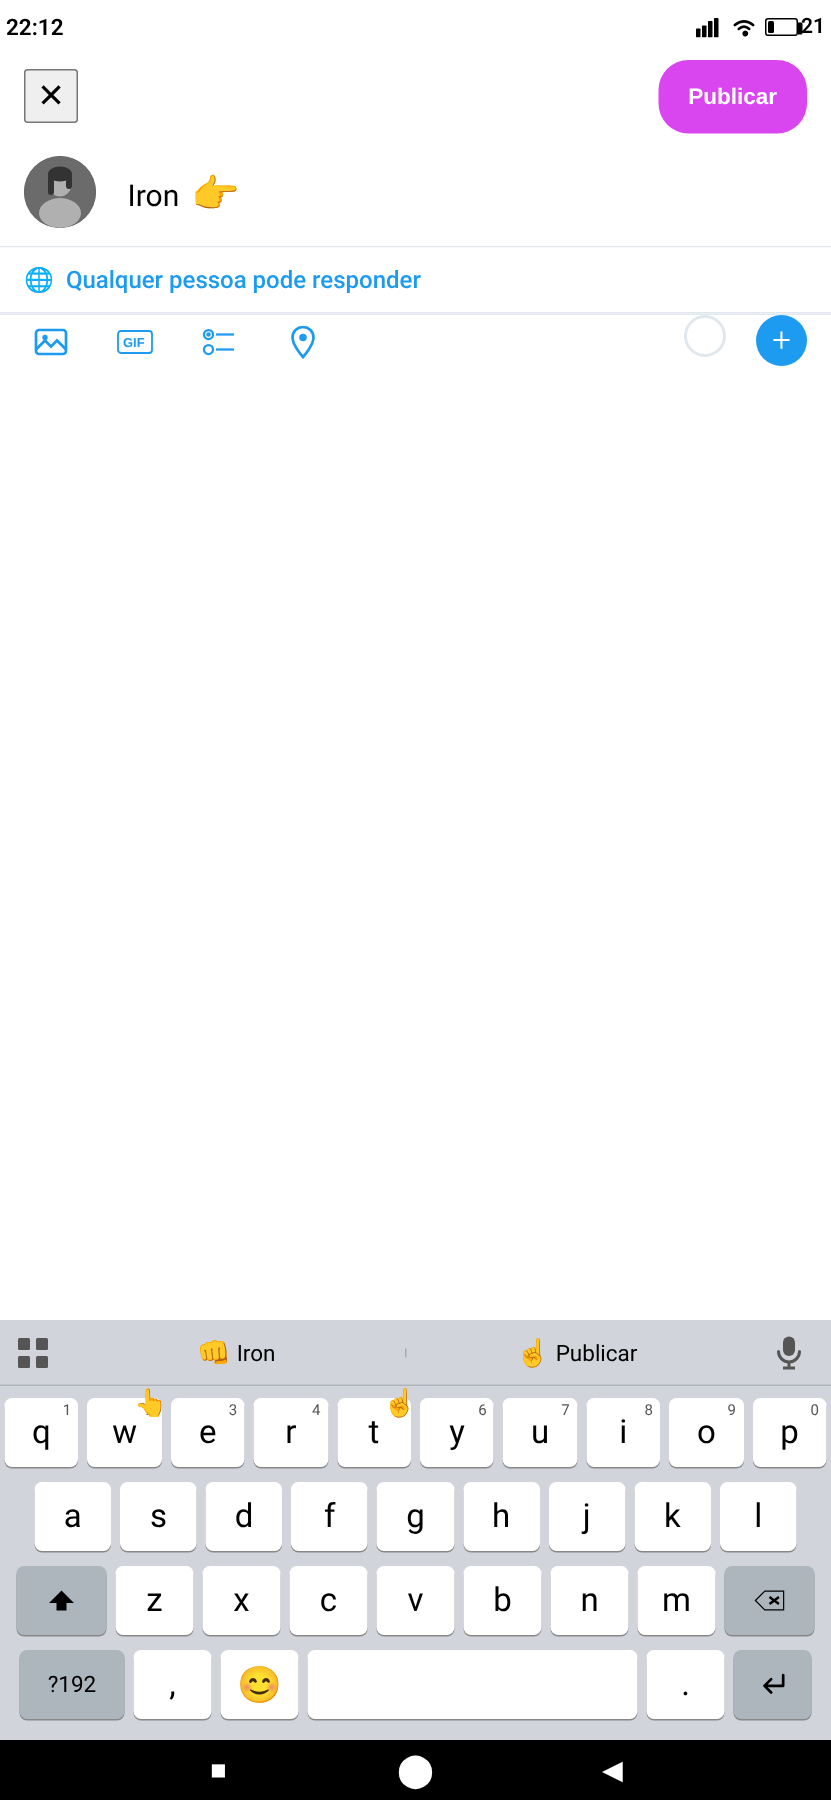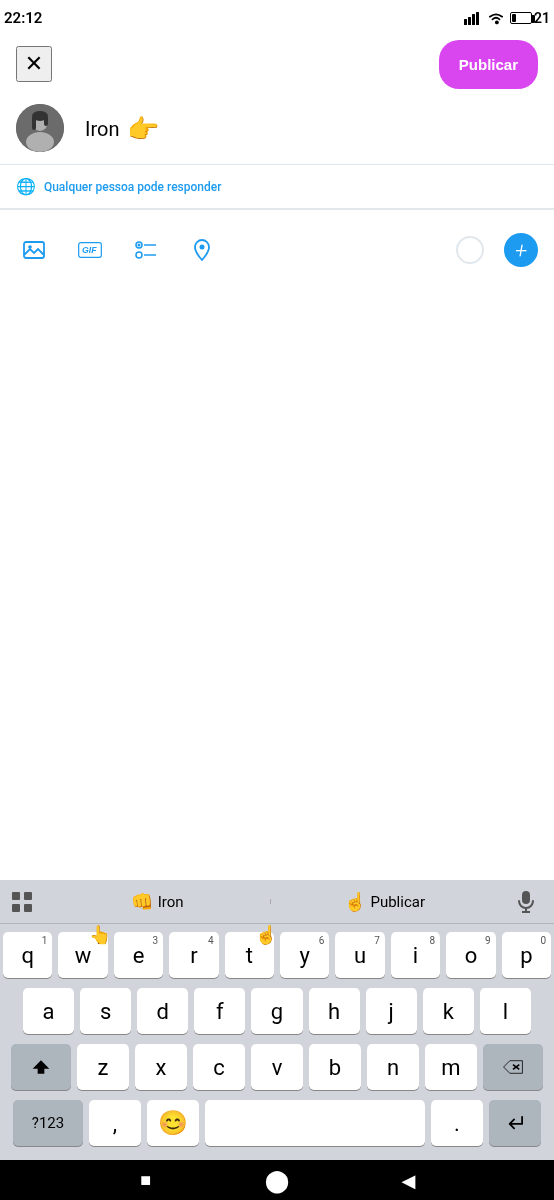--- a/index.html
+++ b/index.html
@@ -117,35 +117,33 @@
       align-items: center;
       gap: 8px;
       padding: 12px 16px;
       background: #fff;
     }
     .globe-icon {
       font-size: 16px;
       color: #1d9bf0;
     }
     .reply-text {
-      font-size: 12px;
+      font-size: 16px;
       color: #1d9bf0;
       font-weight: 500;
       text-align: center;
     }
 
     
     .toolbar {
       display: flex;
-      align-items: center;
-      padding: 22px 16px;
+      padding: 0 16px;
       background: #fff;
       border-top: 1px solid #e1e8ed;
       gap: 20px;
-      font-style: italic;
     }
     .toolbar-icon {
       font-size: 22px;
       color: #1d9bf0;
       cursor: pointer;
       display: flex;
       align-items: center;
       justify-content: center;
       width: 36px;
       height: 36px;
@@ -535,21 +533,21 @@
       <div class="key key-special key-backspace">
         <svg width="22" height="16" viewBox="0 0 28 20" fill="#000">
           <path d="M10 2 L2 10 L10 18 H26 V2 Z" stroke="#000" stroke-width="1" fill="#adb5bd"></path>
           <line x1="14" y1="7" x2="22" y2="13" stroke="#000" stroke-width="2"></line>
           <line x1="22" y1="7" x2="14" y2="13" stroke="#000" stroke-width="2"></line>
         </svg>
       </div>
     </div>
 
     <div class="key-row">
-      <div class="key key-special key-num">?123</div>
+      <div class="key key-special key-num">?192</div>
       <div class="key key-dot">,</div>
       <div class="key key-emoji">😊</div>
       <div class="key key-space"></div>
       <div class="key key-dot">.</div>
       <div class="key key-special key-enter">
         <svg width="22" height="16" viewBox="0 0 24 18" fill="#000">
           <path d="M20 2 V10 H6 M6 10 L11 5 M6 10 L11 15" stroke="#000" stroke-width="2" fill="none" stroke-linecap="round" stroke-linejoin="round"></path>
         </svg>
       </div>
     </div>

